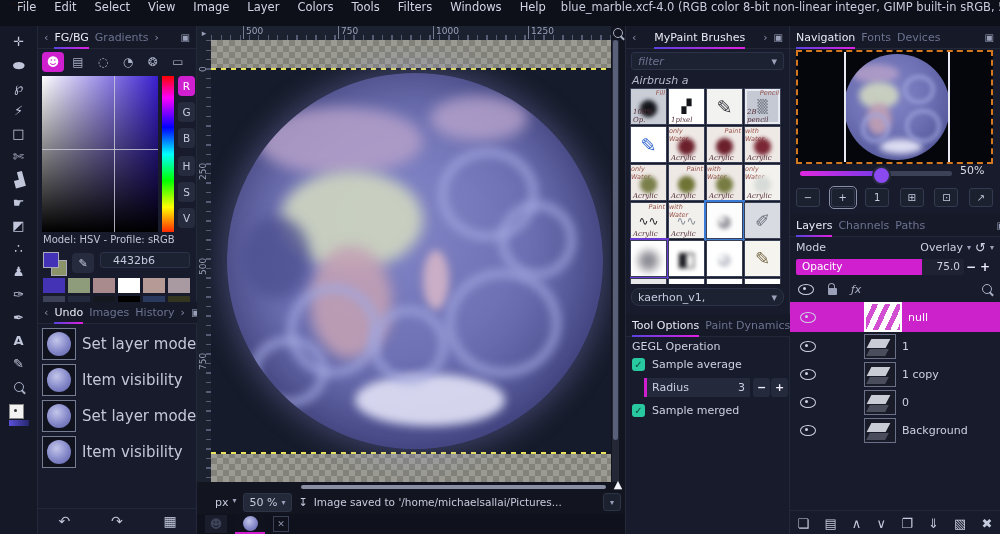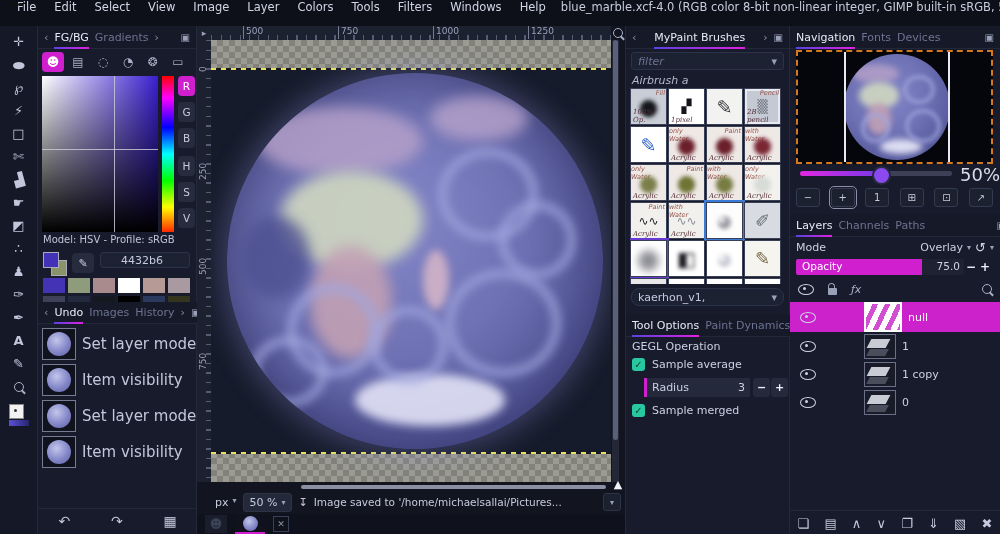--- a/index.html
+++ b/index.html
@@ -44,21 +44,21 @@
   #sv-square .vline{position:absolute;left:62%;top:0;bottom:0;width:1px;background:rgba(200,200,215,.85)}
   #sv-square .hline{position:absolute;top:47%;left:0;right:0;height:1px;background:rgba(200,200,215,.85)}
   #hue-strip{left:124px;top:50px;width:12px;height:156px;background:linear-gradient(180deg,#ff0000 0%,#ff00ff 14%,#0000ff 33%,#00ffff 50%,#00ff00 67%,#ffff00 84%,#ff2a00 100%)}
   .chbtn{position:absolute;left:140px;width:17px;height:20px;background:#262b3d;border-radius:4px;color:#c6cade;font-size:10.5px;display:flex;align-items:center;justify-content:center}
   .chbtn.active{background:#cf1fcf;color:#fff}
   #model-line{left:5px;top:208px;font-size:10px;color:#c0c4d8;white-space:nowrap}
   #fgbg-big{left:5px;top:226px;width:24px;height:24px;position:absolute}
   #fgbg-big .fg{position:absolute;left:0;top:0;width:14px;height:14px;border:1px solid #aab;z-index:2}
   #fgbg-big .bg{position:absolute;left:8px;top:8px;width:14px;height:14px;border:1px solid #aab}
   #pickbtn{left:34px;top:227px;width:22px;height:20px;background:#262b3d;border-radius:4px;color:#c6cade;display:flex;align-items:center;justify-content:center;font-size:11px}
-  #hexbox{left:62px;top:226px;width:90px;height:16px;background:#1d2233;border:1px solid #2c3247;border-radius:3px;color:#c6cade;font-size:11px;display:flex;align-items:center;padding-left:20px;box-sizing:border-box}
+  #hexbox{left:62px;top:226px;width:90px;height:16px;background:#1d2233;border:1px solid #2c3247;border-radius:3px;color:#c6cade;font-size:11px;display:flex;align-items:center;padding-left:12px;box-sizing:border-box}
   .pal{position:absolute;width:22px;height:15px}
   
   #undo-list{left:0;top:300px;width:159px;height:181px;position:absolute}
   .undo-row{height:36px;display:flex;align-items:center;gap:6px;padding-left:4px}
   .undo-row.sel{background:#cc22cc;color:#fff}
   .uthumb{width:32px;height:30px;border:1px solid #767c92;background:#10131d;display:flex;align-items:center;justify-content:center;flex:none}
   .uthumb i{width:24px;height:24px;border-radius:50%;background:radial-gradient(circle at 40% 35%,#c3c6ea,#8387c8 55%,#5c60a4)}
   .undo-label{font-size:15px}
   #undo-toolbar{left:0;top:482px;width:159px;height:24px;display:flex;justify-content:space-around;align-items:center;color:#c2c6da;font-size:14px;border-top:1px solid #232839}
   
@@ -116,21 +116,21 @@
   .pm{position:absolute;top:352px;width:17px;height:19px;background:#242a3c;border-radius:3px;color:#eef;display:flex;align-items:center;justify-content:center;font-weight:bold}
   
   #rightdock{left:790px;top:26px;width:210px;height:508px;background:#171b2b;box-sizing:border-box}
   #navpreview{left:6px;top:24px;width:197px;height:114px;background:#05060c;border:2px dashed #d4781f;box-sizing:border-box;overflow:hidden}
   #navpreview .wline{position:absolute;top:0;bottom:0;width:2px;background:#e8e9f2}
   #miniplanet{position:absolute;left:46px;top:2px;width:106px;height:106px;border-radius:50%;overflow:hidden;background:radial-gradient(circle at 42% 38%,#8487c8 0%,#6e71b4 45%,#565a9c 75%,#44487f 100%)}
   .blob2{position:absolute;border-radius:50%;filter:blur(3px)}
   .ring2{position:absolute;border-radius:50%;border:4px solid rgba(160,165,222,.75);filter:blur(2px)}
   #navslider{left:10px;top:145px;width:152px;height:5px;border-radius:3px;background:linear-gradient(90deg,#e028e0,#8038e8 48%,#3c4158 48%)}
   #navslider .thumb{position:absolute;left:72px;top:-5px;width:15px;height:15px;border-radius:50%;background:#8a4af0;border:2px solid #262b3d}
-  #navzoom{left:170px;top:138px;font-size:18px;color:#dadce8}
+  #navzoom{left:170px;top:138px;font-size:11px;color:#dadce8}
   #navbtns{left:6px;top:162px;width:197px;height:20px;display:flex;justify-content:space-between}
   .navbtn{width:22px;height:17px;background:#1c2130;border:1px solid #343a50;border-radius:3px;color:#c6cade;font-size:10px;display:flex;align-items:center;justify-content:center}
   .navbtn.focus{outline:1px solid #8a90a8;outline-offset:1px}
   #layhead{left:0;top:188px;width:210px}
   #moderow{left:6px;top:212px;width:198px;height:18px;display:flex;align-items:center;color:#ccd0e2}
   #moderow .mv{margin-left:auto;display:flex;gap:4px;align-items:center}
   #opacityrow{left:6px;top:233px;width:198px;height:16px;display:flex;align-items:center}
   #opacity-track{width:168px;height:16px;background:#1e2232;border-radius:2px;position:relative;overflow:hidden}
   #opacity-fill{position:absolute;left:0;top:0;bottom:0;width:75%;background:#cf1fcf}
   #opacity-label{position:absolute;left:6px;top:1px;color:#fff;font-size:10.5px}
@@ -635,20 +635,28 @@
       <span class="layname">1 copy</span>
     </div>
     <div class="layrow">
       <span class="eye"></span>
       <span class="lthumb">
           <span class="p1"></span>
           <span class="p2"></span>
         </span>
       <span class="layname">0</span>
     </div>
+    <div class="layrow">
+      <span class="eye"></span>
+      <span class="lthumb">
+          <span class="p1"></span>
+          <span class="p2"></span>
+        </span>
+      <span class="layname">Background</span>
+    </div>
   </div>
   <div id="laytoolbar" class="abs">
     <span>❏</span>
     <span>▤</span>
     <span>∧</span>
     <span>∨</span>
     <span>❐</span>
     <span>⇓</span>
     <span>▧</span>
     <span>✖</span>

